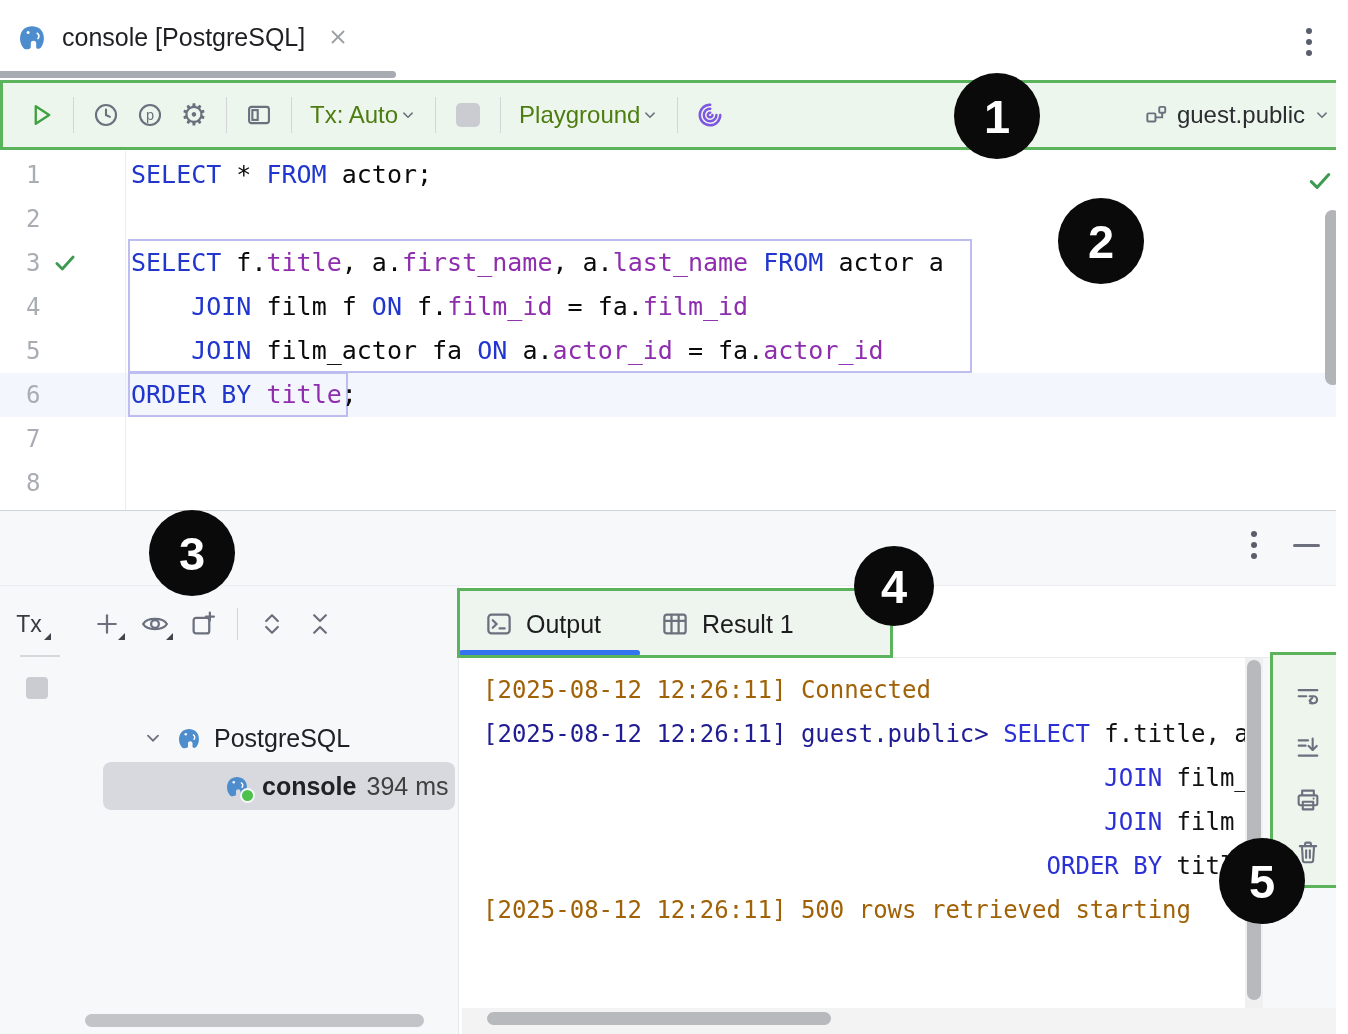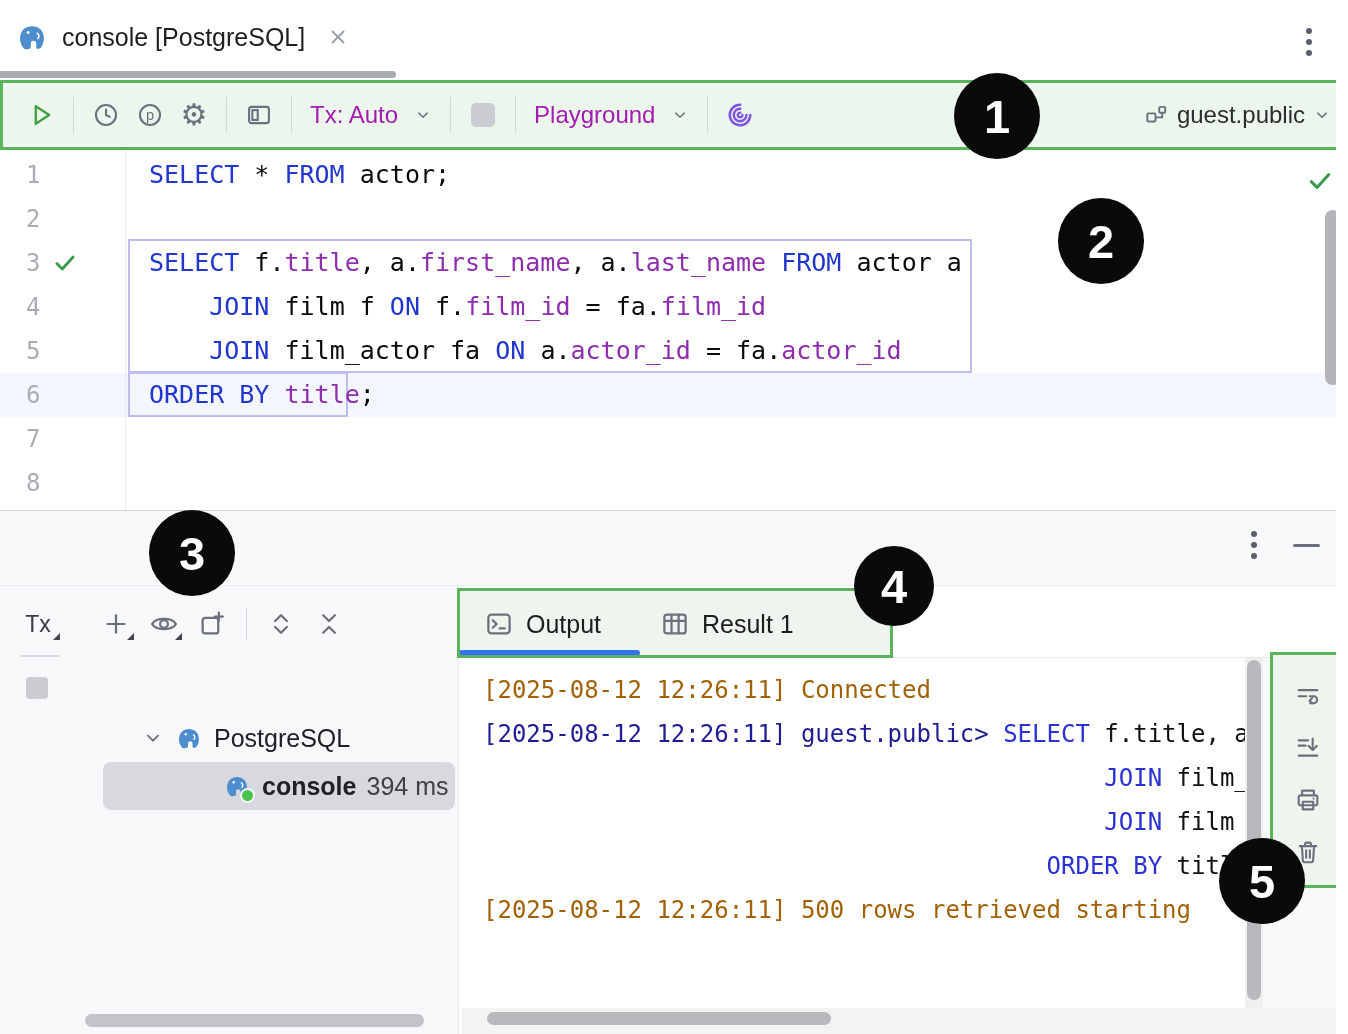--- a/index.html
+++ b/index.html
@@ -12,52 +12,52 @@
   .tab{left:14px;top:14px;height:46px;display:flex;align-items:center;gap:12px;}
   .tab-title{font-size:25px;color:#1e1f22;}
   .tab-underline{left:0;top:71px;width:396px;height:7px;background:#a9abb2;border-radius:0 4px 4px 0;}
   .kebab{width:6px;height:6px;border-radius:50%;background:#5a5d6b;box-shadow:0 11px 0 #5a5d6b,0 22px 0 #5a5d6b;}
 
   
   .toolbar{left:0;top:80px;width:1348px;height:70px;background:#edf6ed;
            border:3px solid #5bb45b;box-sizing:border-box;display:flex;align-items:center;}
   .tbsep{width:1px;height:36px;background:#d3d5db;margin:0 10px;}
   .tbicon{display:flex;align-items:center;justify-content:center;width:44px;height:44px;}
-  .ddgroup{display:flex;align-items:center;gap:16px;padding:0 8px;font-size:24px;color:#a21caf;}
+  .ddgroup{display:flex;align-items:center;gap:1px;padding:0 8px;font-size:24px;color:#4d7c0f;}
   .stop-square{width:24px;height:24px;border-radius:5px;background:#caccd1;}
   .schema-group{margin-left:auto;margin-right:14px;display:flex;align-items:center;gap:8px;font-size:24px;color:#2b2d30;}
 
   
   .editor{left:0;top:151px;width:1348px;height:359px;background:#fff;}
   .cur-line{left:0;top:222px;width:1348px;height:44px;background:#f3f6fd;}
   .gutter-line{left:125px;top:0;width:1px;height:359px;background:#ebecf0;}
   .gutter{left:0;top:2px;width:125px;}
   .gutter-row{height:44px;line-height:44px;font-size:24px;color:#a9adb3;
               font-family:"DejaVu Sans Mono",monospace;padding-left:26px;position:relative;}
   .gutter-check{position:absolute;left:28px;top:9px;}
-  .code{left:131px;top:2px;width:1140px;overflow:hidden;padding-left:18px;}
+  .code{left:131px;top:2px;width:1140px;overflow:hidden;}
   .code-line{height:44px;line-height:44px;font-size:25px;white-space:pre;
              font-family:"DejaVu Sans Mono",monospace;color:#0a0a0a;}
   .tok-kw{color:#2036cc;} .tok-fld{color:#8e2eae;} .tok-pl{color:#0a0a0a;}
   .stmt-box{border:2px solid #bdbdef;box-sizing:border-box;}
   .ed-vscroll{left:1325px;top:59px;width:15px;height:175px;background:#b2b4b8;border-radius:8px;}
 
   
   .badge{background:#0a0a0a;color:#fff;border-radius:50%;display:flex;align-items:center;
          justify-content:center;font-weight:700;font-size:47px;z-index:50;}
   .anno{border:3px solid #5bb45b;box-sizing:border-box;z-index:20;pointer-events:none;}
 
   
   .svc-divider{left:0;top:510px;width:1348px;height:1px;background:#cfd2d6;}
   .svc-header{left:0;top:511px;width:1348px;height:75px;background:#f7f8fa;}
   .svc-header-border{left:0;top:585px;width:1348px;height:1px;background:#ebedf0;}
   .svc-left{left:0;top:586px;width:458px;height:448px;background:#f7f8fa;}
   .left-divider{left:458px;top:586px;width:1px;height:448px;background:#e6e8eb;}
 
-  .svc-toolbar{left:10px;top:600px;height:48px;display:flex;align-items:center;justify-content:flex-end;}
+  .svc-toolbar{left:1px;top:600px;height:48px;display:flex;align-items:center;justify-content:flex-end;}
   .svcicon{position:relative;display:flex;align-items:center;justify-content:center;
            width:48px;height:44px;}
   .corner-tri{position:absolute;right:6px;bottom:6px;width:0;height:0;
               border-left:7px solid transparent;border-bottom:7px solid #43454a;}
   .tx-label{font-size:23px;color:#383b40;}
   .tx-underline{left:20px;top:655px;width:40px;height:2px;background:#d6d8dc;}
 
   .tree-row{position:absolute;display:flex;align-items:center;gap:10px;font-size:25px;color:#202124;}
   .tree-sel{left:103px;top:762px;width:352px;height:48px;background:#d7d9de;border-radius:8px;}
   .dim{color:#404040;}

